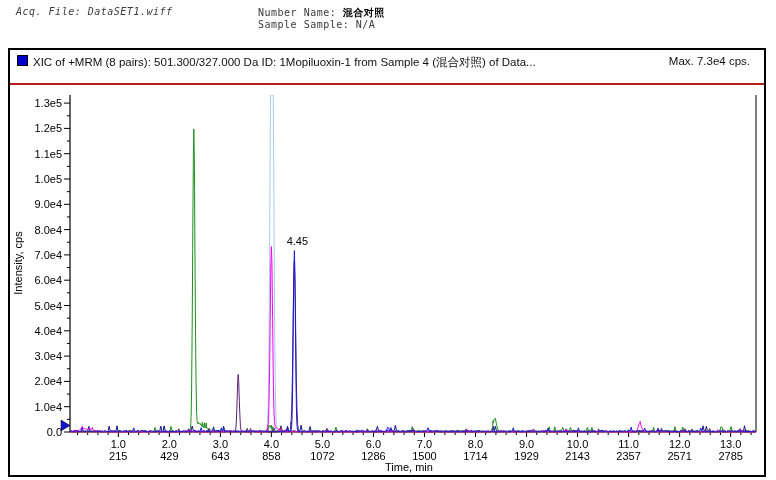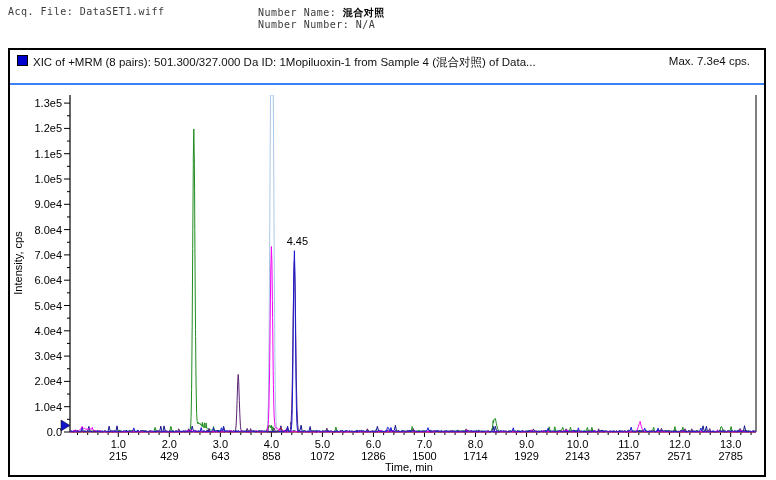--- a/index.html
+++ b/index.html
@@ -4,52 +4,52 @@
 <style>
   html,body{margin:0;padding:0;}
   body{
     width:776px;height:480px;position:relative;overflow:hidden;
     background:#ffffff;font-family:"Liberation Sans",sans-serif;color:#111;
   }
   .hdr-line{
     position:absolute;font-family:"DejaVu Sans Mono",monospace;
     font-size:10px;color:#3a3a3a;white-space:pre;letter-spacing:0.5px;
   }
-  #hdr-acq{left:8px;top:6px;}
+  #hdr-acq{left:16px;top:6px;font-style:italic;}
   #hdr-sname{left:258px;top:6px;}
   #hdr-snum{left:258px;top:19px;}
   .hdr-line .val-bold{font-weight:bold;color:#000;}
   .chart-box{
     position:absolute;left:8px;top:48px;width:758px;height:429px;
     border:2px solid #000;box-sizing:border-box;background:#fff;
   }
   .title-row{
     position:absolute;left:0;top:0;right:0;height:33px;
-    border-bottom:2px solid #3b82f6;
+    border-bottom:2px solid #b91c1c;
   }
   .legend-swatch{
     position:absolute;left:7px;top:5px;width:9px;height:9px;
     border:1px solid #000;
   }
   .title-text{
     position:absolute;left:23px;top:5px;font-size:11.5px;color:#101010;
     white-space:nowrap;max-width:650px;overflow:hidden;
   }
   .max-text{
     position:absolute;right:14px;top:5px;font-size:11.5px;color:#101010;
     white-space:nowrap;
   }
   #plot-svg{position:absolute;left:0;top:0;pointer-events:none;}
 </style>
 </head>
 <body>
 
 <div class="hdr-line" id="hdr-acq"><span>Acq. File: </span><span>DataSET1.wiff</span></div>
 <div class="hdr-line" id="hdr-sname"><span>Number Name: </span><span class="val-bold">混合对照</span></div>
-<div class="hdr-line" id="hdr-snum"><span>Number Number: </span><span>N/A</span></div>
+<div class="hdr-line" id="hdr-snum"><span>Sample Sample: </span><span>N/A</span></div>
 
 <div class="chart-box">
   <div class="title-row">
     <span class="legend-swatch" style="background: rgb(0, 0, 204);"></span>
     <span class="title-text">XIC of +MRM (8 pairs): 501.300/327.000 Da ID: 1Mopiluoxin-1 from Sample 4 (混合对照) of Data...</span>
     <span class="max-text">Max. 7.3e4 cps.</span>
   </div>
 </div>
 
 <svg id="plot-svg" width="776" height="480">

